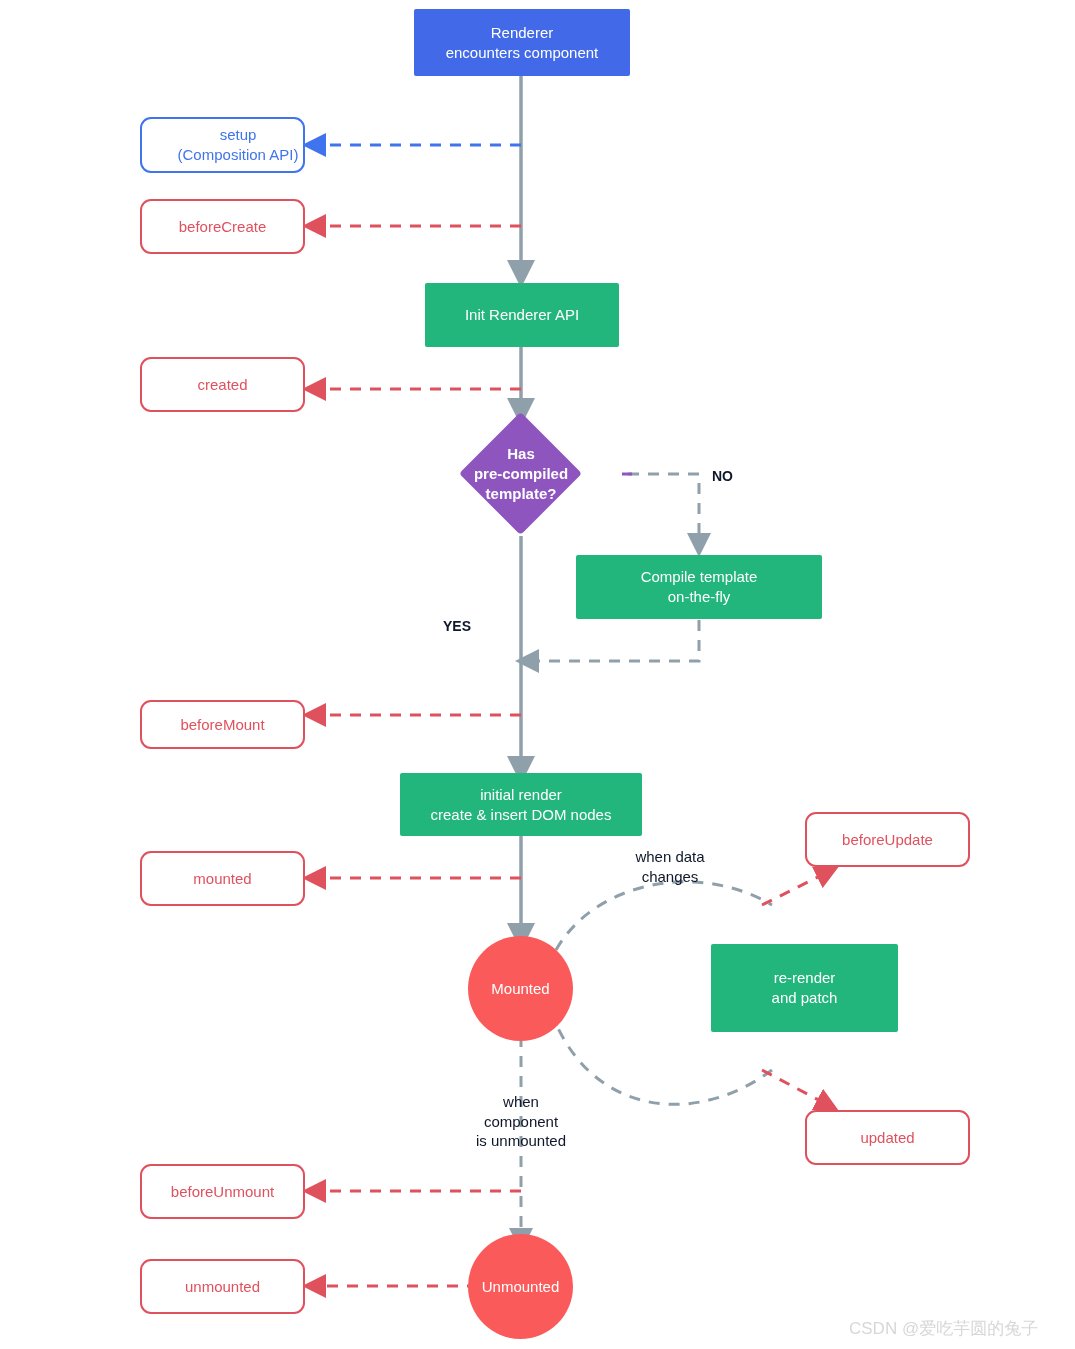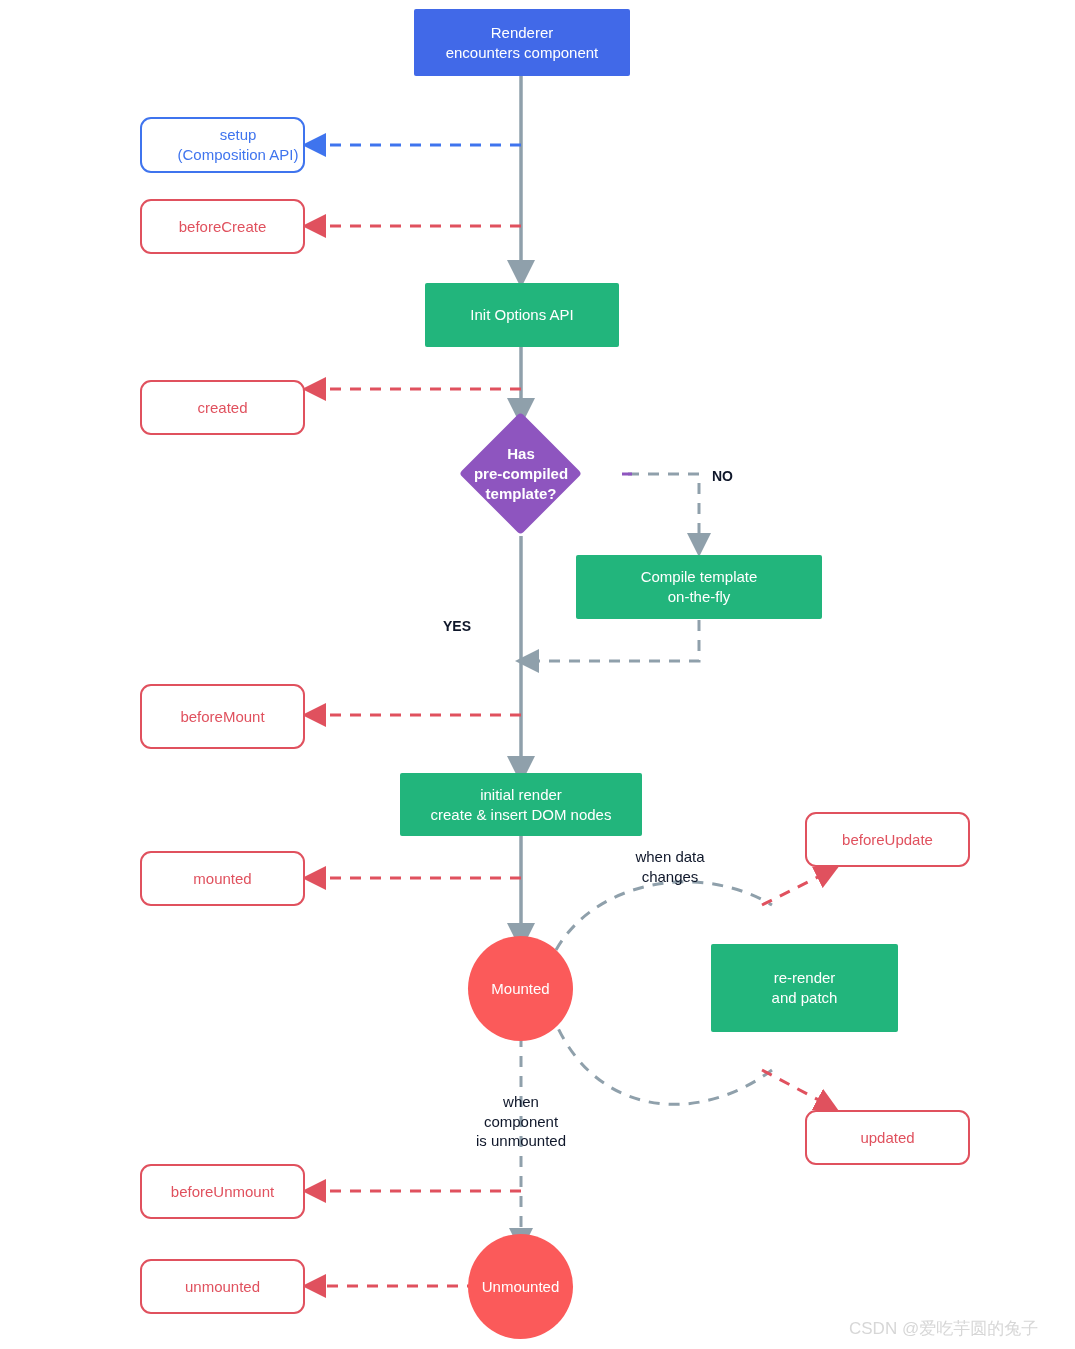--- a/index.html
+++ b/index.html
@@ -195,35 +195,35 @@
   </svg>
 
   <div class="node node-solid node-blue" style="left:414px; top:9px; width:216px; height:67px;">Renderer
 encounters component</div>
 
   <div class="node node-hook-blue" style="left:140px; top:117px; width:165px; height:56px;">setup
 (Composition API)</div>
 
   <div class="node node-hook" style="left:140px; top:199px; width:165px; height:55px;">beforeCreate</div>
 
-  <div class="node node-solid node-green" style="left:425px; top:283px; width:194px; height:64px;">Init Options API</div>
-
-  <div class="node node-hook" style="left:140px; top:380px; width:165px; height:55px;text-align:center;">created</div>
+  <div class="node node-solid node-green" style="left:425px; top:283px; width:194px; height:64px;">Init Renderer API</div>
+
+  <div class="node node-hook" style="left:140px; top:357px; width:165px; height:55px;text-align:center;">created</div>
 
   <div class="node node-diamond" style="left:414px; top:412px; width:214px; height:124px;">
     <div class="diamond-shape" style="width:87px;height:87px;left:63px;top:18px;"></div>
     <div class="diamond-label">Has
 pre-compiled
 template?</div>
   </div>
 
   <div class="node node-solid node-green" style="left:576px; top:555px; width:246px; height:64px;">Compile template
 on-the-fly</div>
 
-  <div class="node node-hook" style="left:140px; top:684px; width:165px; height:65px;">beforeMount</div>
+  <div class="node node-hook" style="left:140px; top:700px; width:165px; height:49px;">beforeMount</div>
 
   <div class="node node-solid node-green" style="left:400px; top:773px; width:242px; height:63px;">initial render
 create &amp; insert DOM nodes</div>
 
   <div class="node node-hook" style="left:140px; top:851px; width:165px; height:55px;">mounted</div>
 
   <div class="node node-circle" style="left:468px; top:936px; width:105px; height:105px;">Mounted</div>
 
   <div class="node node-hook" style="left:805px; top:812px; width:165px; height:55px;">beforeUpdate</div>
 

